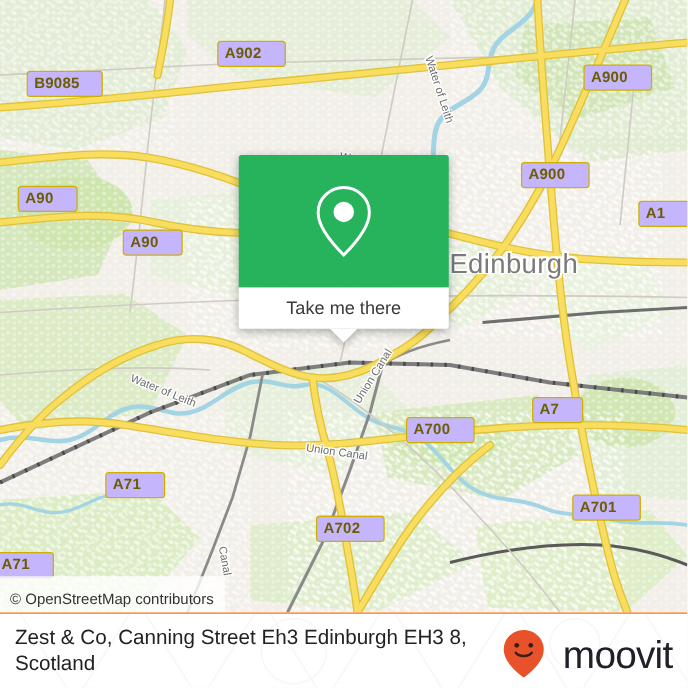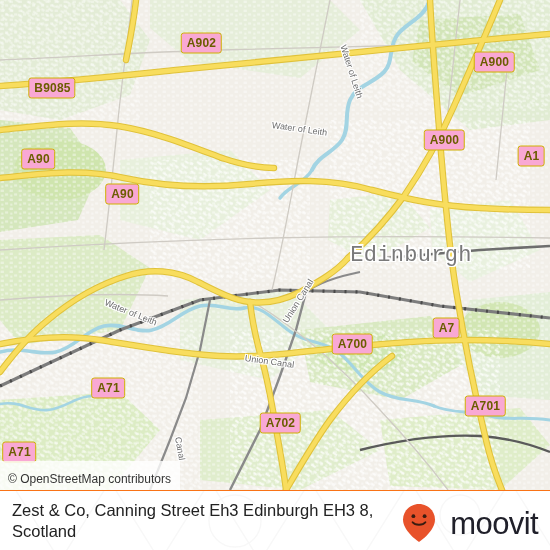--- a/index.html
+++ b/index.html
@@ -27,58 +27,57 @@
     width: 550px;
     height: 490px;
     overflow: hidden;
     background: #f2efe9;
   }
   .map-svg { position:absolute; left:0; top:0; }
 
   
   .shield {
     position: absolute;
-    background: #f9a8d4;
+    background: #c4b5fd;
     border: 1.6px solid #cfb000;
     border-radius: 3px;
     color: #6b5d00;
     font-family: "Liberation Sans", sans-serif;
     font-weight: bold;
     font-size: 12px;
     line-height: 1;
-    padding: 3px 4px 4px 5px;
+    padding: 3px 18px 4px 5px;
     white-space: nowrap;
     transform: translate(-50%, -50%);
     letter-spacing: .2px;
   }
 
   
   .maplabel {
     position: absolute;
     color: #6d6d6d;
     font-family: "Liberation Sans", sans-serif;
     font-size: 9px;
     white-space: nowrap;
     transform-origin: left center;
     text-shadow:
       1px 0 0 #fff, -1px 0 0 #fff, 0 1px 0 #fff, 0 -1px 0 #fff,
       1px 1px 0 #fff, -1px -1px 0 #fff, 1px -1px 0 #fff, -1px 1px 0 #fff;
   }
   .city-label {
     position: absolute;
     color: #7a7a7a;
-    font-family: Liberation Mono, monospace;
+    font-family: Liberation Sans, sans-serif;
     font-size: 22px;
     letter-spacing: .3px;
     white-space: nowrap;
     transform: translate(-50%, -50%);
     text-shadow:
       1.5px 0 0 #fff, -1.5px 0 0 #fff, 0 1.5px 0 #fff, 0 -1.5px 0 #fff,
       1.5px 1.5px 0 #fff, -1.5px -1.5px 0 #fff, 1.5px -1.5px 0 #fff, -1.5px 1.5px 0 #fff;
-    margin-top: 44px;
   }
 
   
   .popup {
     position: absolute;
     left: 191px;
     top: 124px;
     width: 168px;
     filter: drop-shadow(0 2px 4px rgba(0,0,0,.32));
   }
@@ -293,24 +292,24 @@
         <path d="M430,0 C432,40 436,90 440,140 C444,190 448,240 456,290 C464,340 474,390 486,440 C492,466 498,480 502,490"></path>
         <path d="M0,130 C40,126 78,120 118,126 C156,132 190,146 222,158"></path>
         <path d="M222,158 C240,164 256,168 274,168"></path>
         <path d="M286,490 C300,466 314,442 330,420 C348,396 368,374 392,356"></path>
         <path d="M136,0 C134,20 130,40 126,60"></path>
       </g>
     </svg>
 
     <div>
       <div class="shield" style="left:201px;top:43px">A902</div>
-      <div class="shield" style="left:52px;top:88px">B9085</div>
+      <div class="shield" style="left:52px;top:67px">B9085</div>
       <div class="shield" style="left:494px;top:62px">A900</div>
       <div class="shield" style="left:444px;top:140px">A900</div>
-      <div class="shield" style="left:531px;top:156px">A1</div>
+      <div class="shield" style="left:531px;top:171px">A1</div>
       <div class="shield" style="left:38px;top:159px">A90</div>
       <div class="shield" style="left:122px;top:194px">A90</div>
       <div class="shield" style="left:446px;top:328px">A7</div>
       <div class="shield" style="left:352px;top:344px">A700</div>
       <div class="shield" style="left:485px;top:406px">A701</div>
       <div class="shield" style="left:280px;top:423px">A702</div>
       <div class="shield" style="left:108px;top:388px">A71</div>
       <div class="shield" style="left:19px;top:452px">A71</div>
     </div>
 
@@ -318,20 +317,32 @@
       <div class="maplabel" style="left:343px;top:40px;transform:rotate(72deg)">Water of Leith</div>
       <div class="maplabel" style="left:272px;top:120px;transform:rotate(8deg)">Water of Leith</div>
       <div class="maplabel" style="left:105px;top:297px;transform:rotate(22deg)">Water of Leith</div>
       <div class="maplabel" style="left:245px;top:353px;transform:rotate(8deg)">Union Canal</div>
       <div class="maplabel" style="left:285px;top:317px;transform:rotate(-58deg)">Union Canal</div>
       <div class="maplabel" style="left:178px;top:432px;transform:rotate(80deg)">Canal</div>
     </div>
 
     <div class="city-label" style="left:411px;top:211px">Edinburgh</div>
 
+    <div class="popup">
+      <div class="popup-head">
+        <svg width="52" height="62" viewBox="0 0 52 62">
+          <path d="M26 4 C14.5 4 5.5 13 5.5 24.2 C5.5 36.5 20 52 26 58 C32 52 46.5 36.5 46.5 24.2 C46.5 13 37.5 4 26 4 Z" fill="none" stroke="#ffffff" stroke-width="2.4"></path>
+          <circle cx="26" cy="23.5" r="8.2" fill="#ffffff"></circle>
+        </svg>
+      </div>
+      <div class="popup-foot">
+        <span>Take me there</span>
+      </div>
+      <div class="popup-tail"></div>
+    </div>
 
     <div class="attribution">© OpenStreetMap contributors</div>
   </div>
 
   <div class="footer">
     <svg class="footer-watermark" width="550" height="60" viewBox="0 0 550 60">
       <g fill="none" stroke="#f0f0f0" stroke-width="1.4">
         <path d="M60,70 L110,-10 L160,70 L210,-10 L260,70 L310,-10 L360,70 L410,-10 L460,70 L510,-10 L560,70"></path>
         <path d="M60,70 L10,-10"></path>
         <path d="M110,-10 L160,-10 M210,-10 L260,-10"></path>

